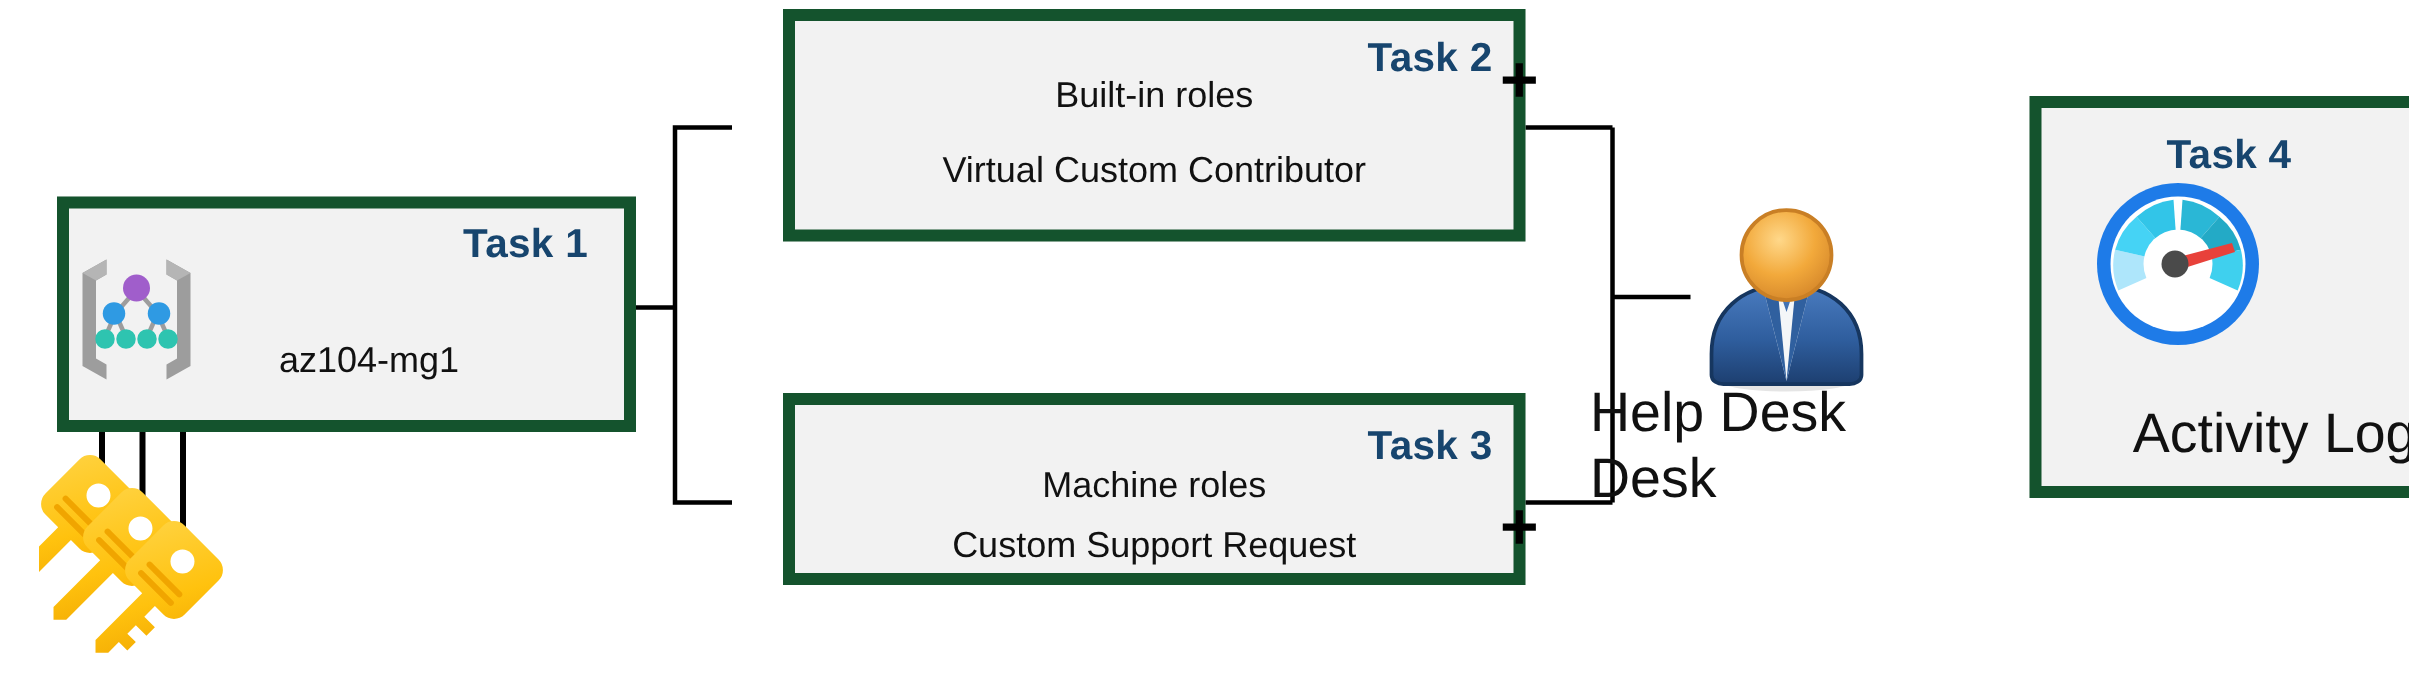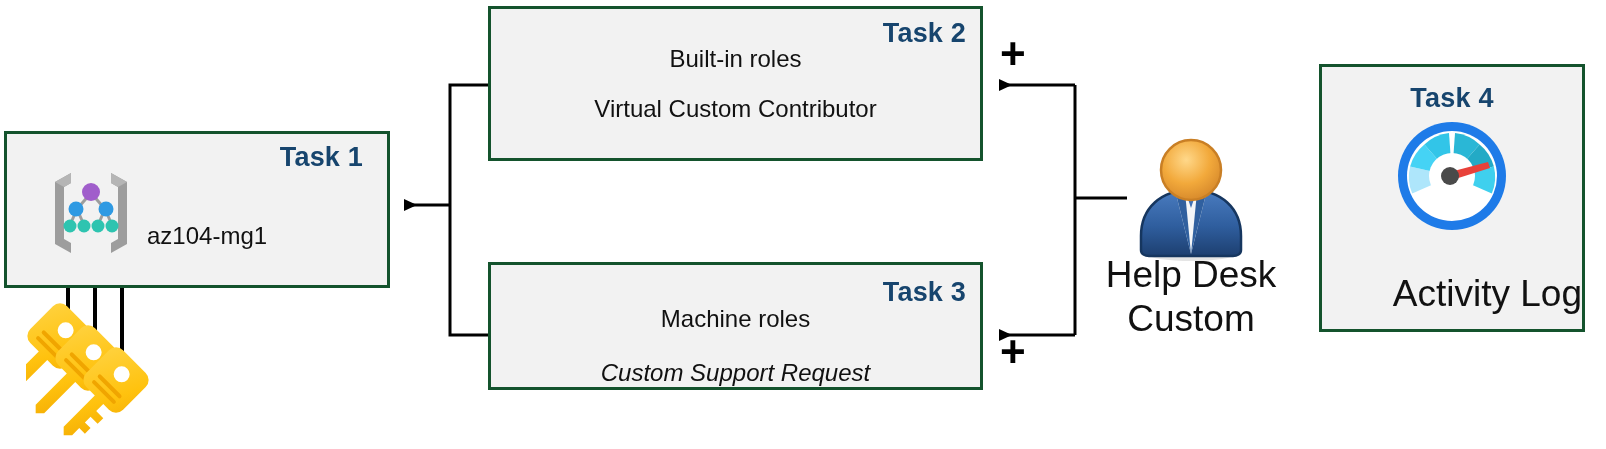--- a/index.html
+++ b/index.html
@@ -15,22 +15,23 @@
     width: 1606px;
     height: 449px;
     background: #ffffff;
     overflow: hidden;
   }
 
   
   .task-box {
     position: absolute;
     background: #f2f2f2;
-    border: 3px solid #14532d;
+    border: 8px solid #14532d;
     box-sizing: border-box;
+    margin-left: 34px;
   }
   .task-label {
     position: absolute;
     color: #17456e;
     font-weight: bold;
     font-size: 27px;
     letter-spacing: 0.2px;
     white-space: nowrap;
   }
   .box-text {
@@ -84,21 +85,21 @@
     color: #000;
     line-height: 1;
   }
   #plus-top { left: 1000px; top: 32px; }
   #plus-bottom { left: 1000px; top: 330px; }
 
   
   #person { position: absolute; left: 1127px; top: 138px; width: 128px; height: 124px; }
   #person-caption {
     position: absolute; left: 1060px; top: 253px; width: 262px;
-    text-align: center; font-size: 37px; color: #111; line-height: 1.2;
+    font-size: 37px; color: #111; line-height: 1.2;
   }
 
   
   #mg-icon { position: absolute; left: 45px; top: 163px; width: 92px; height: 100px; }
 
   
   #gauge { position: absolute; left: 1390px; top: 118px; width: 124px; height: 116px; }
 
   
   #keys { position: absolute; left: 26px; top: 300px; width: 150px; height: 149px; }
@@ -170,21 +171,21 @@
 
   <div class="task-box" id="task2">
     <div class="task-label">Task 2</div>
     <div class="box-text">Built-in roles</div>
     <div class="box-text" style="top:86px;">Virtual Custom Contributor</div>
   </div>
 
   <div class="task-box" id="task3">
     <div class="task-label">Task 3</div>
     <div class="box-text">Machine roles</div>
-    <div class="box-text" style="top:94px;font-style:italic;">Custom Support Request</div>
+    <div class="box-text" style="top:80px;">Custom Support Request</div>
   </div>
 
   <div class="plus" id="plus-top">+</div>
   <div class="plus" id="plus-bottom">+</div>
 
   <svg id="person" viewBox="0 0 128 124" xmlns="http://www.w3.org/2000/svg">
     <defs>
       <radialGradient id="headG" cx="42%" cy="33%" r="72%">
         <stop offset="0%" stop-color="#ffd88a"></stop>
         <stop offset="55%" stop-color="#f2a93b"></stop>
@@ -207,21 +208,21 @@
     <path d="M49,56 L64,116 L79,56 L70,52 L64,70 L58,52 Z" fill="#f4f6f8"></path>
 
     <path d="M49,56 L64,116 L58,54 Z" fill="#30609f"></path>
     <path d="M79,56 L64,116 L70,54 Z" fill="#30609f"></path>
 
     <circle cx="64" cy="32" r="30" fill="url(#headG)"></circle>
     <circle cx="64" cy="32" r="30" fill="none" stroke="#c97f25" stroke-width="2.5"></circle>
   </svg>
   <div id="person-caption">
     <div>Help Desk</div>
-    <div>Custom</div>
+    <div>Desk</div>
   </div>
 
   <div class="task-box" id="task4">
     <div class="task-label">Task 4</div>
     <div id="task4-title">Activity Log</div>
   </div>
 
   <svg id="gauge" viewBox="0 0 124 116" xmlns="http://www.w3.org/2000/svg">
 
     <circle cx="62" cy="58" r="54" fill="#1e7be8"></circle>

